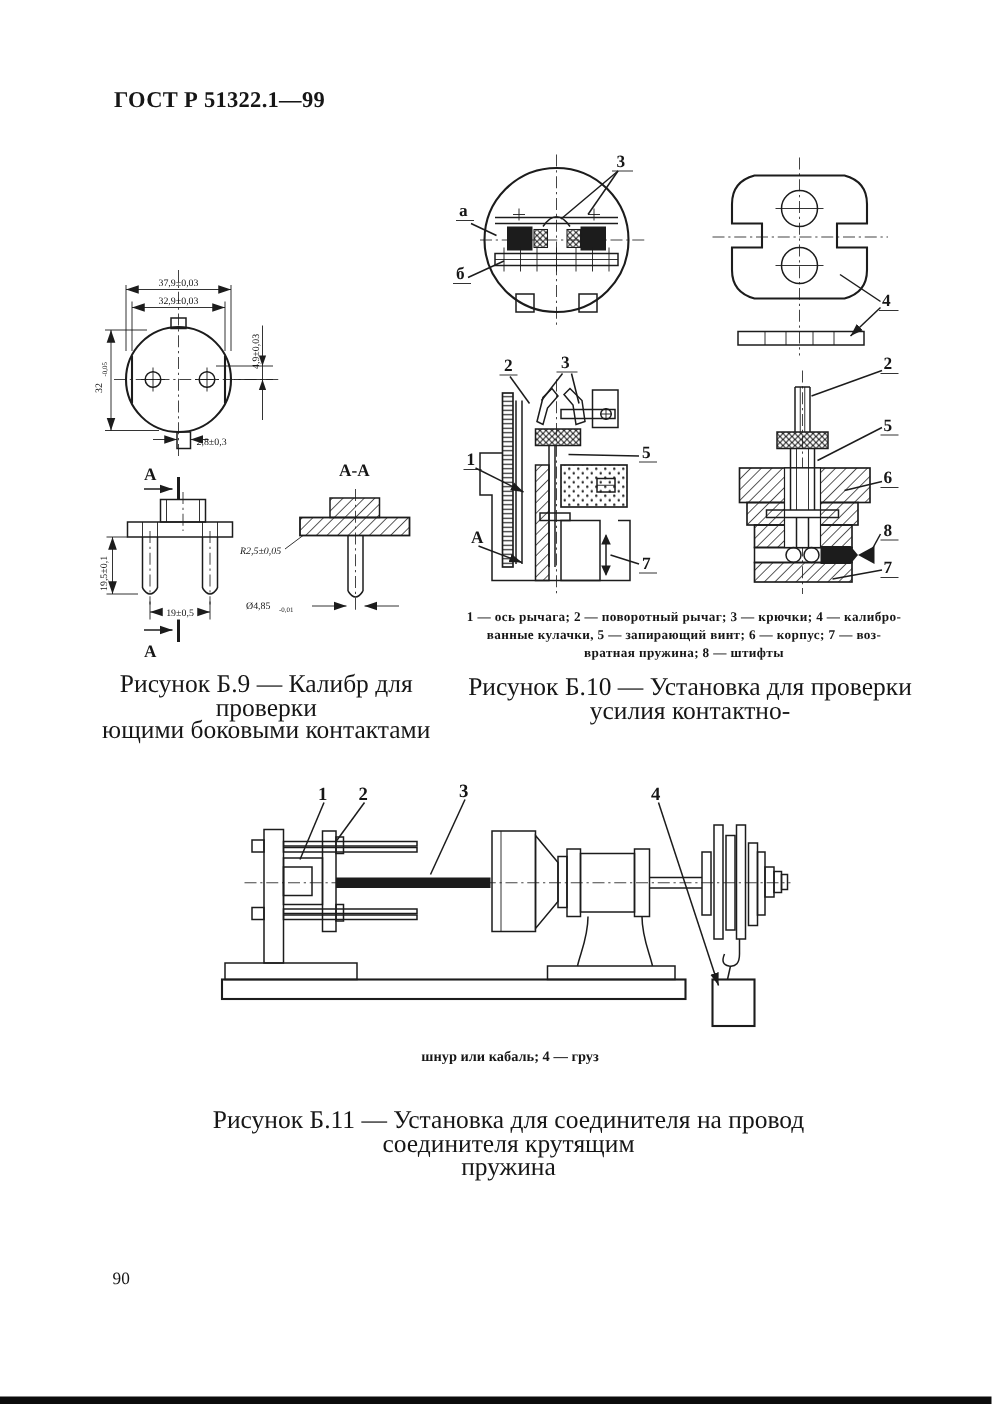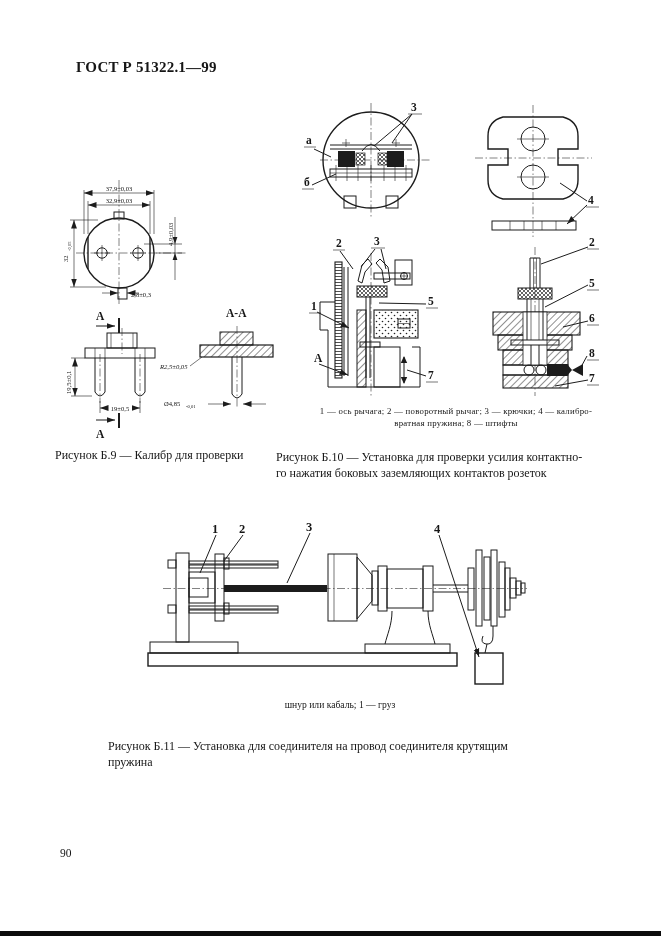--- a/index.html
+++ b/index.html
@@ -2,28 +2,28 @@
 <html><head>
 <meta charset="utf-8">
 <style>
   html,body{margin:0;padding:0;}
   body{
     width:661px;height:936px;position:relative;background:#ffffff;
     font-family:"Liberation Serif", serif;color:#161616;overflow:hidden;
   }
   .abs{position:absolute;}
   .header{left:76px;top:59px;font-size:15px;font-weight:bold;letter-spacing:.2px;}
-  .caption{font-size:12px;line-height:15.5px;}
+  .caption{text-align:center;font-size:17px;line-height:15.5px;}
   .cap-b9{left:55px;top:448px;width:245px;}
-  .cap-b10{left:276px;top:450px;width:326px;}
+  .cap-b10{left:297px;top:450px;width:326px;}
   .cap-b11{left:108px;top:739px;width:462px;}
-  .legend{text-align:center;}
+  .legend{text-align:center;font-weight:bold;}
   .leg-b10{left:298px;top:405px;width:316px;font-size:8.8px;line-height:12px;letter-spacing:.25px;}
   .leg-b11{left:148px;top:698px;width:384px;font-size:9.6px;line-height:13px;}
-  .pagenum{left:60px;top:847px;font-size:11.5px;}
+  .pagenum{left:75px;top:847px;font-size:11.5px;}
   svg{position:absolute;overflow:visible;}
   svg text{fill:#161616;font-family:"Liberation Serif", serif;}
   .dim{font-size:6.6px;}
   .dimtol{font-size:4.6px;}
   .dimR{font-size:6.6px;font-style:italic;}
   .lbl{font-size:11.5px;font-weight:bold;}
   .lbl12{font-size:12.5px;font-weight:bold;}
   .ln{stroke:#1c1c1c;stroke-width:1;fill:none;}
   .ln14{stroke:#1c1c1c;stroke-width:1.4;fill:none;}
   .thin{stroke:#1c1c1c;stroke-width:.6;fill:none;}
@@ -377,34 +377,35 @@
     <line class="ln" x1="98" y1="20" x2="79" y2="46"></line>
     <text class="lbl12" x="161" y="16">3</text>
     <line class="ln" x1="165" y1="18" x2="142" y2="68"></line>
     <text class="lbl12" x="289" y="18">4</text>
     <line class="ln" x1="294" y1="20" x2="334" y2="142" marker-end="url(#a11)"></line>
   </g>
 </svg>
 
 <div class="abs caption cap-b9">
   <div>Рисунок Б.9 — Калибр для проверки</div>
+  <div>ющими боковыми контактами</div>
 </div>
 
 <div class="abs legend leg-b10">
   <div>1 — ось рычага; 2 — поворотный рычаг; 3 — крючки; 4 — калибро-</div>
+  <div>ванные кулачки, 5 — запирающий винт; 6 — корпус; 7 — воз-</div>
   <div>вратная пружина; 8 — штифты</div>
 </div>
 
 <div class="abs caption cap-b10">
   <div>Рисунок Б.10 — Установка для проверки усилия контактно-</div>
-  <div>го нажатия боковых заземляющих контактов розеток</div>
 </div>
 
 <div class="abs legend leg-b11">
-  <div>шнур или кабаль; 1 — груз</div>
+  <div>шнур или кабаль; 4 — груз</div>
 </div>
 
 <div class="abs caption cap-b11">
   <div>Рисунок Б.11 — Установка для соединителя на провод соединителя крутящим</div>
   <div>пружина</div>
 </div>
 
 <div class="abs pagenum">90</div>
 
 <div class="abs scan-bottom"></div>

